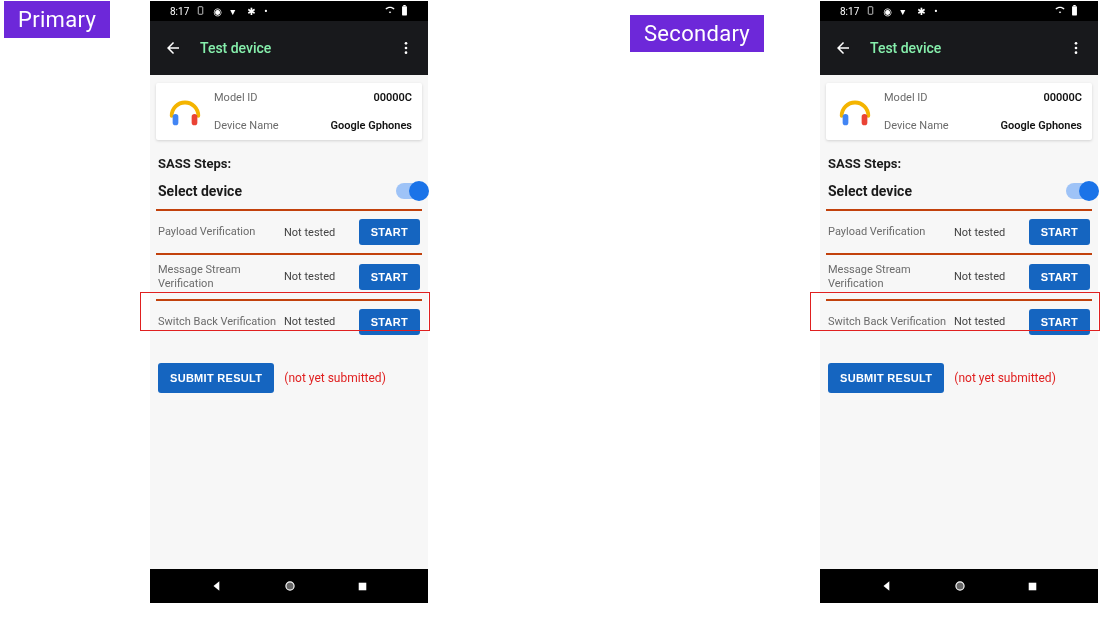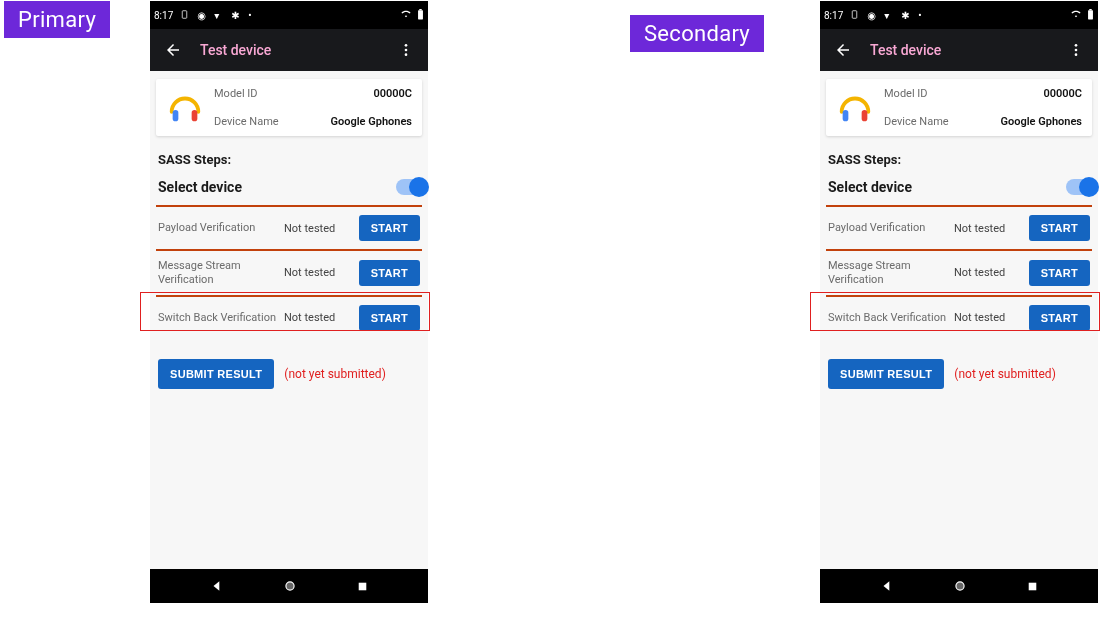--- a/index.html
+++ b/index.html
@@ -20,35 +20,35 @@
   }
   .phone {
     position: absolute;
     width: 278px;
     height: 602px;
     background: #f7f7f7;
     display: flex;
     flex-direction: column;
   }
   .status-bar {
-    height: 28px;
+    height: 20px;
     background: #000000;
     color: #ffffff;
     display: flex;
     align-items: center;
-    padding: 0 4px;
+    padding: 0 20px;
     font-size: 10px;
     justify-content: space-between;
   }
   .status-left { display: flex; align-items: center; gap: 7px; }
   .status-right { display: flex; align-items: center; gap: 5px; }
   .app-bar {
-    height: 42px;
+    height: 54px;
     background: #18191c;
-    color: #f9a8d4;
+    color: #86efac;
     display: flex;
     align-items: center;
     padding: 0 14px;
     gap: 18px;
     font-size: 14px;
     font-weight: 500;
   }
   .app-bar .title { flex: 1; }
   .app-bar .back svg, .app-bar .more svg { display: block; }
   .card {

